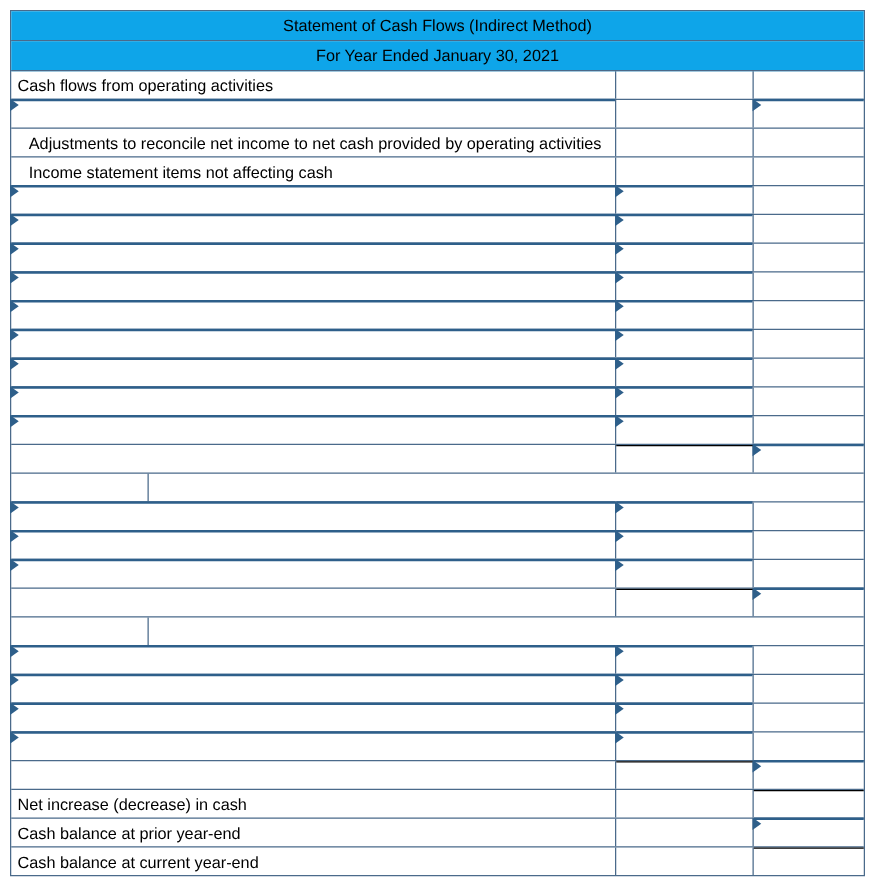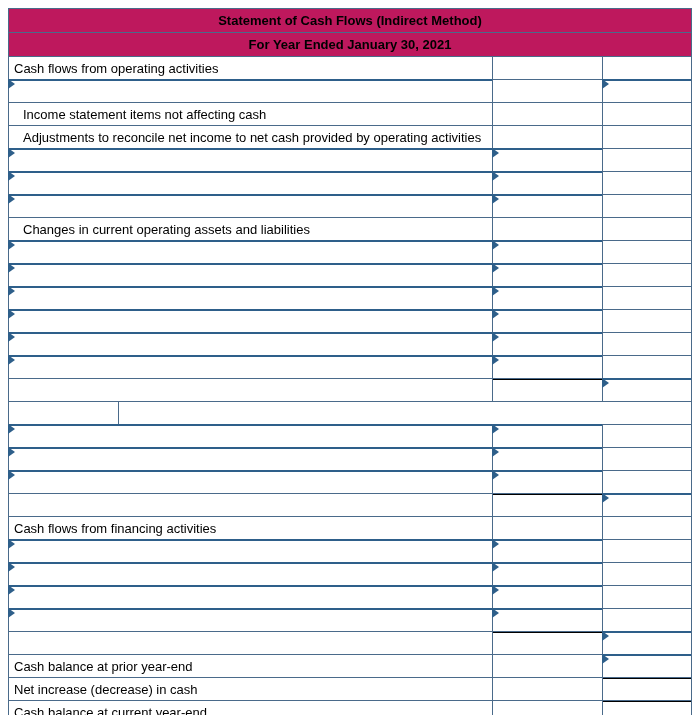--- a/index.html
+++ b/index.html
@@ -15,22 +15,22 @@
     width: 684px;
     border: 1px solid #4a6a8a;
     border-collapse: collapse;
   }
   .row {
     display: flex;
     border-bottom: 1px solid #4a6a8a;
   }
   .row:last-child { border-bottom: none; }
   .hdr {
-    background: #be185d;
-    font-weight: bold;
+    background: #0ea5e9;
+    font-weight: normal;
     text-align: center;
     justify-content: center;
     padding: 4px 0;
   }
   .cell {
     border-right: 1px solid #4a6a8a;
     padding: 3px 5px;
     min-height: 22px;
     display: flex;
     align-items: center;
@@ -81,52 +81,47 @@
     <div class="cell c-amt2"></div>
   </div>
 
   <div class="row">
     <div class="cell c-desc marker"></div>
     <div class="cell c-amt1"></div>
     <div class="cell c-amt2 marker"></div>
   </div>
 
   <div class="row">
+    <div class="cell c-desc indent">Adjustments to reconcile net income to net cash provided by operating activities</div>
+    <div class="cell c-amt1"></div>
+    <div class="cell c-amt2"></div>
+  </div>
+
+  <div class="row">
     <div class="cell c-desc indent">Income statement items not affecting cash</div>
     <div class="cell c-amt1"></div>
     <div class="cell c-amt2"></div>
   </div>
 
   <div class="row">
-    <div class="cell c-desc indent">Adjustments to reconcile net income to net cash provided by operating activities</div>
-    <div class="cell c-amt1"></div>
-    <div class="cell c-amt2"></div>
-  </div>
-
-  <div class="row">
-    <div class="cell c-desc marker"></div>
-    <div class="cell c-amt1 marker"></div>
-    <div class="cell c-amt2"></div>
-  </div>
-  <div class="row">
-    <div class="cell c-desc marker"></div>
-    <div class="cell c-amt1 marker"></div>
-    <div class="cell c-amt2"></div>
-  </div>
-  <div class="row">
-    <div class="cell c-desc marker"></div>
-    <div class="cell c-amt1 marker"></div>
-    <div class="cell c-amt2"></div>
-  </div>
-
-  <div class="row">
-    <div class="cell c-desc indent">Changes in current operating assets and liabilities</div>
-    <div class="cell c-amt1"></div>
-    <div class="cell c-amt2"></div>
-  </div>
+    <div class="cell c-desc marker"></div>
+    <div class="cell c-amt1 marker"></div>
+    <div class="cell c-amt2"></div>
+  </div>
+  <div class="row">
+    <div class="cell c-desc marker"></div>
+    <div class="cell c-amt1 marker"></div>
+    <div class="cell c-amt2"></div>
+  </div>
+  <div class="row">
+    <div class="cell c-desc marker"></div>
+    <div class="cell c-amt1 marker"></div>
+    <div class="cell c-amt2"></div>
+  </div>
+
 
   <div class="row">
     <div class="cell c-desc marker"></div>
     <div class="cell c-amt1 marker"></div>
     <div class="cell c-amt2"></div>
   </div>
   <div class="row">
     <div class="cell c-desc marker"></div>
     <div class="cell c-amt1 marker"></div>
     <div class="cell c-amt2"></div>
@@ -179,21 +174,20 @@
     <div class="cell c-amt2"></div>
   </div>
 
   <div class="row">
     <div class="cell c-desc"></div>
     <div class="cell c-amt1 totline"></div>
     <div class="cell c-amt2 marker"></div>
   </div>
 
   <div class="row">
-    <div class="cell c-desc">Cash flows from financing activities</div>
     <div class="cell c-amt1"></div>
     <div class="cell c-amt2"></div>
   </div>
 
   <div class="row">
     <div class="cell c-desc marker"></div>
     <div class="cell c-amt1 marker"></div>
     <div class="cell c-amt2"></div>
   </div>
   <div class="row">
@@ -212,30 +206,30 @@
     <div class="cell c-amt2"></div>
   </div>
 
   <div class="row">
     <div class="cell c-desc"></div>
     <div class="cell c-amt1 totline"></div>
     <div class="cell c-amt2 marker"></div>
   </div>
 
   <div class="row">
+    <div class="cell c-desc">Net increase (decrease) in cash</div>
+    <div class="cell c-amt1"></div>
+    <div class="cell c-amt2 totline"></div>
+  </div>
+
+  <div class="row">
     <div class="cell c-desc">Cash balance at prior year-end</div>
     <div class="cell c-amt1"></div>
     <div class="cell c-amt2 marker"></div>
   </div>
 
   <div class="row">
-    <div class="cell c-desc">Net increase (decrease) in cash</div>
+    <div class="cell c-desc">Cash balance at current year-end</div>
     <div class="cell c-amt1"></div>
     <div class="cell c-amt2 totline"></div>
   </div>
 
-  <div class="row">
-    <div class="cell c-desc">Cash balance at current year-end</div>
-    <div class="cell c-amt1"></div>
-    <div class="cell c-amt2 totline"></div>
-  </div>
-
 </div>
 
 </body></html>

